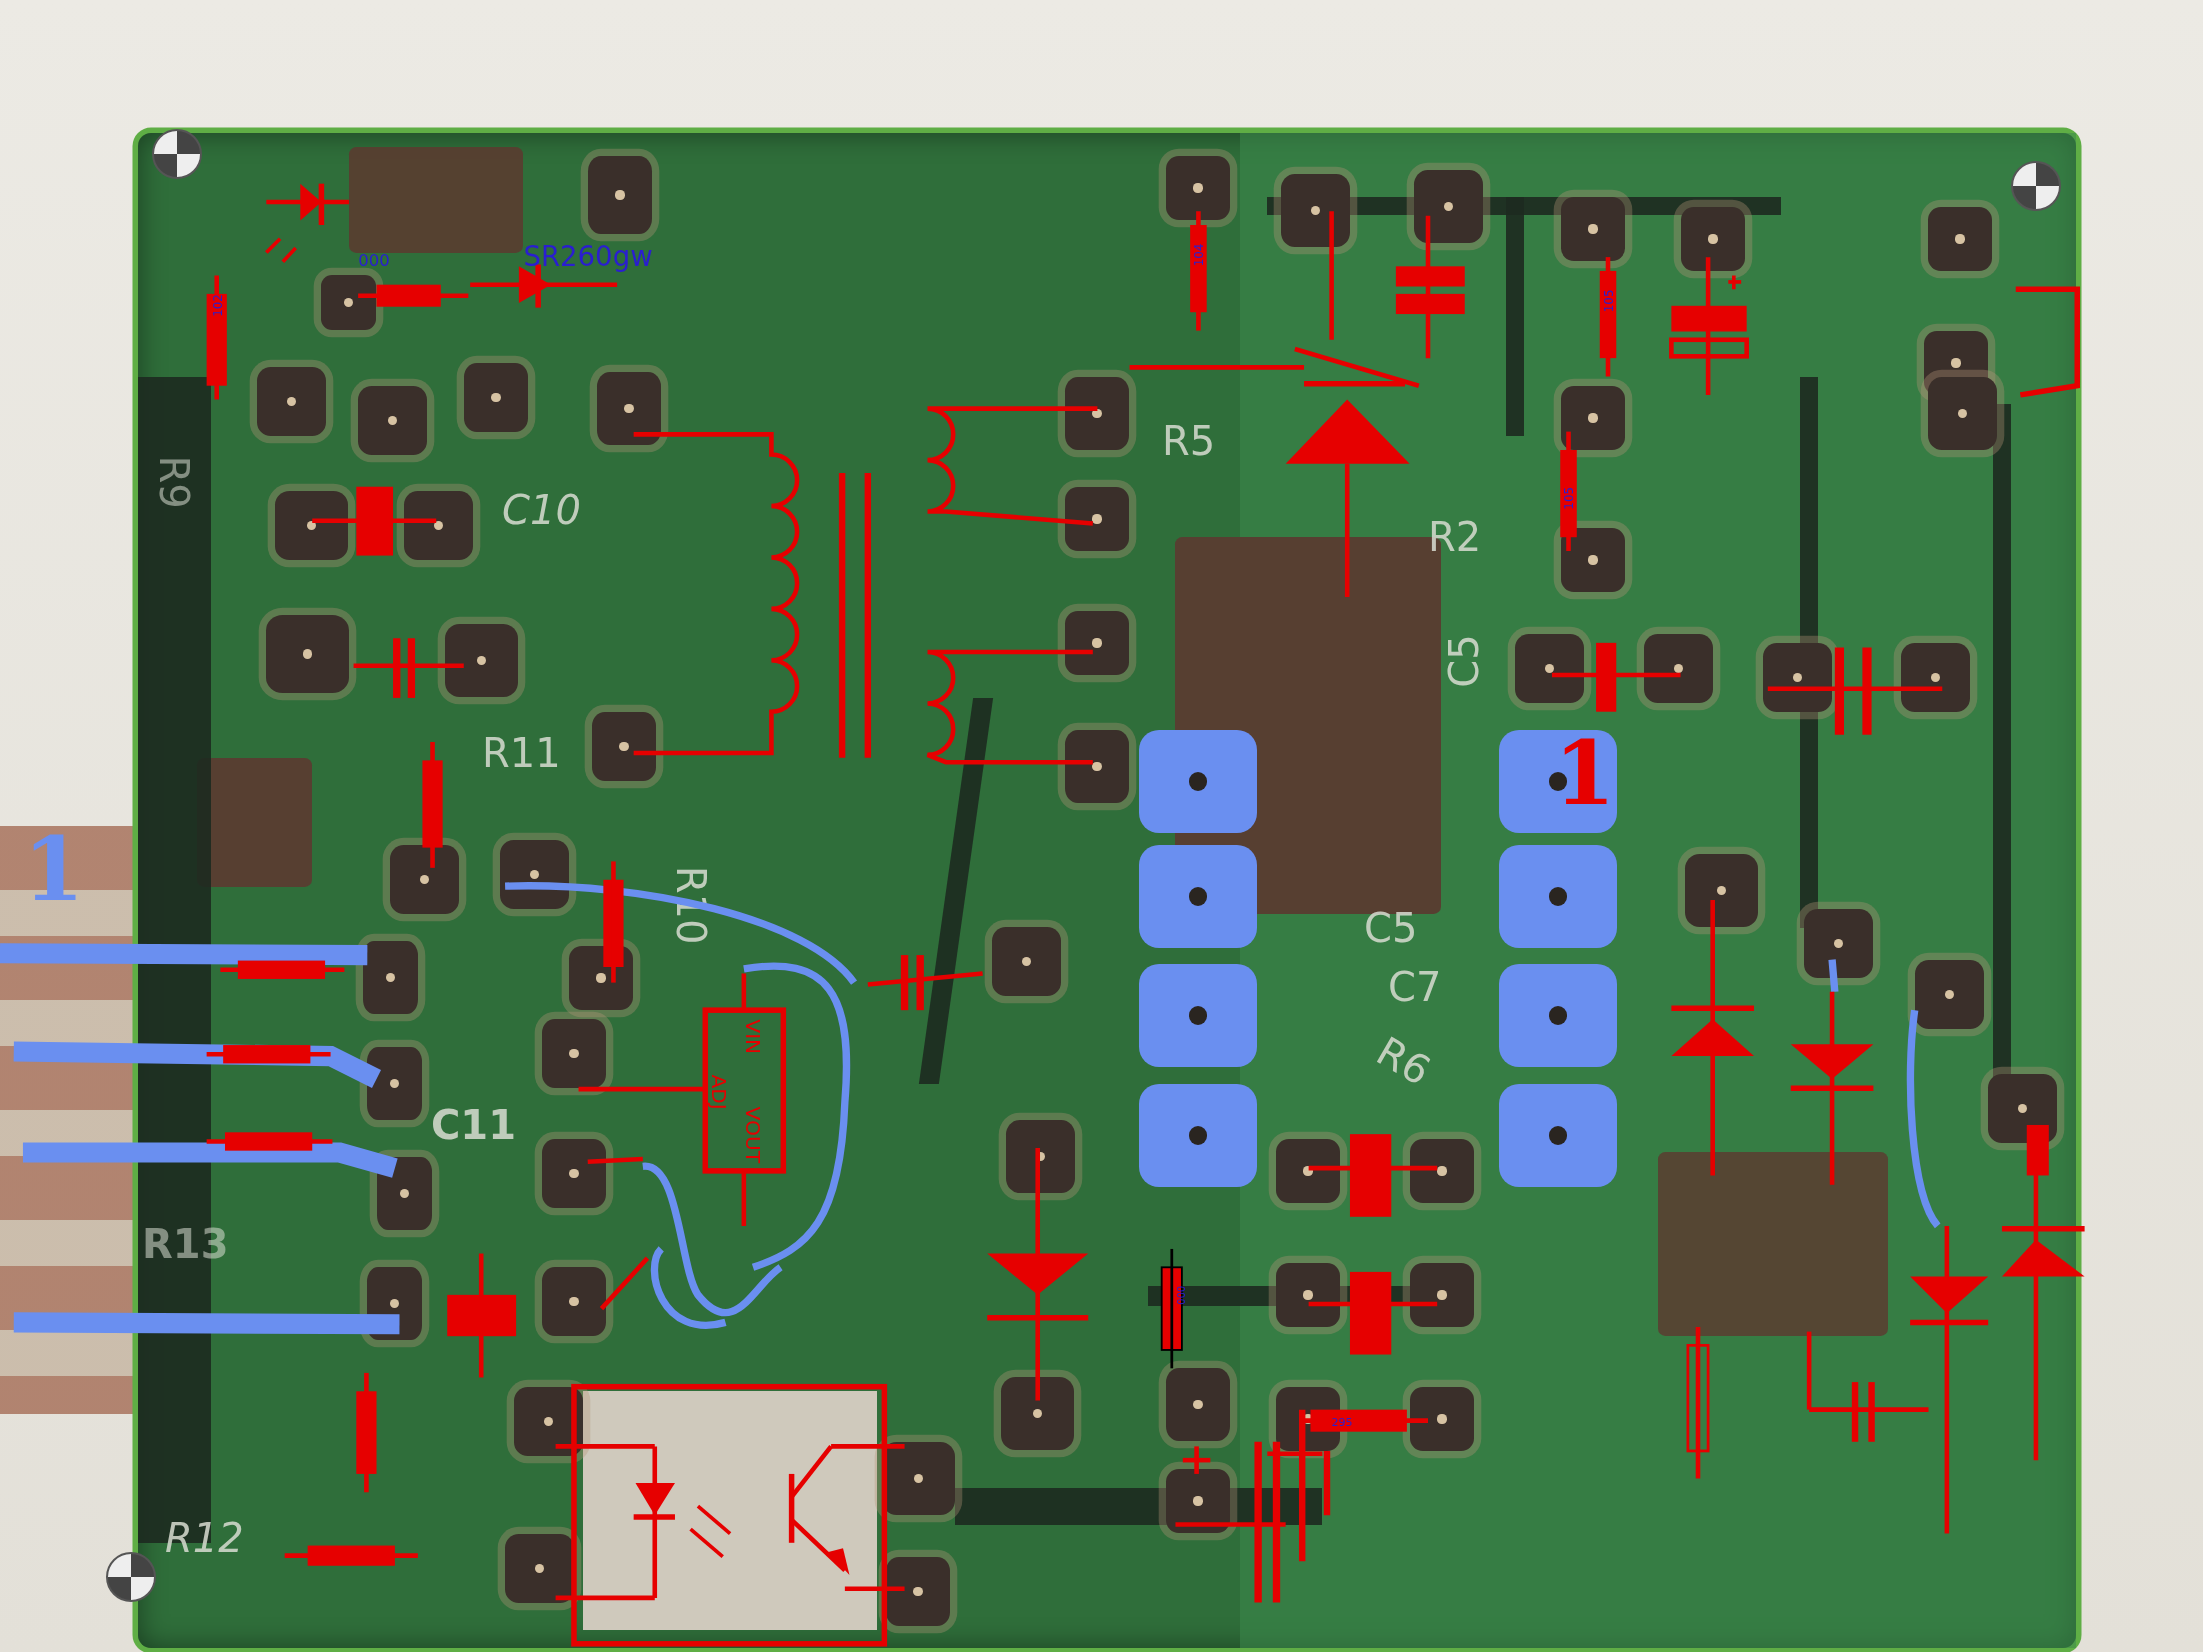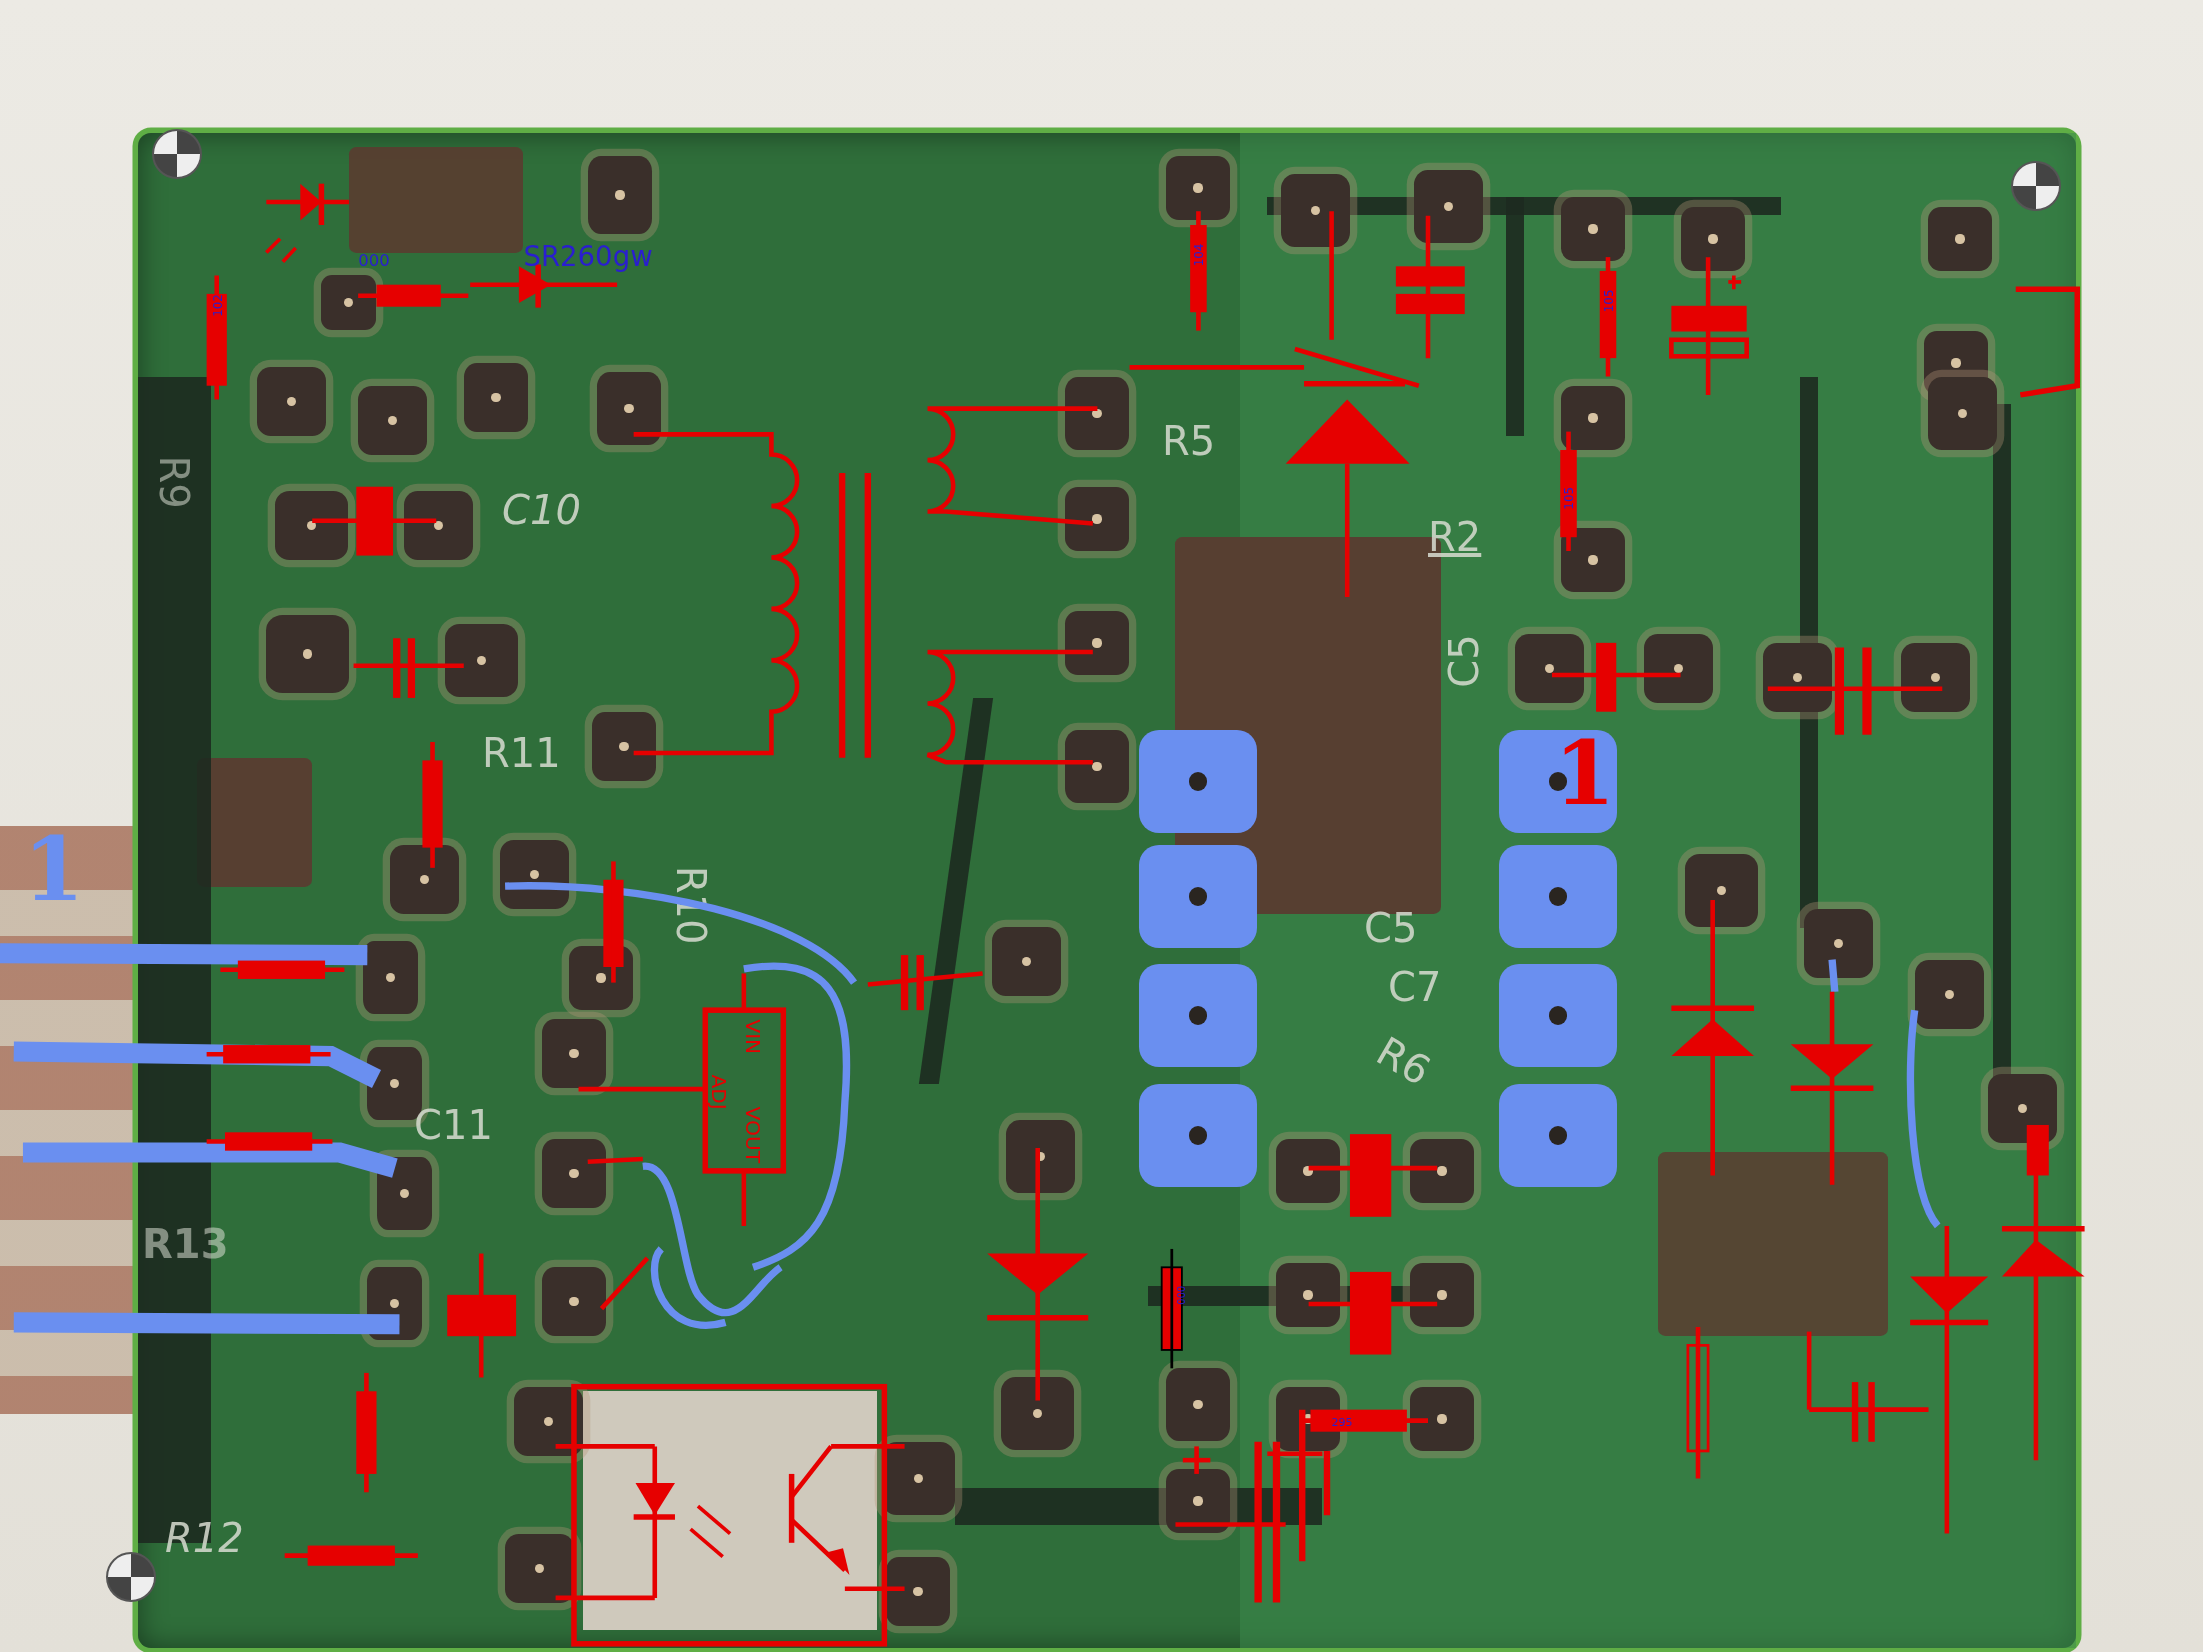--- a/index.html
+++ b/index.html
@@ -108,24 +108,24 @@
   <div class="pad" style="left:363px;top:941px;width:55px;height:73px;"></div>
   <div class="pad" style="left:367px;top:1047px;width:55px;height:73px;"></div>
   <div class="pad" style="left:377px;top:1157px;width:55px;height:73px;"></div>
   <div class="pad" style="left:367px;top:1267px;width:55px;height:73px;"></div>
   <div class="pad" style="left:882px;top:1442px;width:73px;height:73px;"></div>
   <div class="pad" style="left:886px;top:1557px;width:64px;height:69px;"></div>
 
   <div class="silk" style="left:502px;top:487px;font-style:italic;">C10</div>
   <div class="silk" style="left:482px;top:730px;">R11</div>
   <div class="silk" style="left:652px;top:882px;transform:rotate(90deg);">R10</div>
-  <div class="silk" style="left:414px;top:1102px;">C11</div>
+  <div class="silk" style="left:431px;top:1102px;font-weight:bold;">C11</div>
   <div class="silk" style="left:165px;top:1515px;font-style:italic;">R12</div>
   <div class="silk" style="left:1162px;top:418px;">R5</div>
-  <div class="silk" style="left:1428px;top:514px;text-decoration:underline;">R2</div>
+  <div class="silk" style="left:1428px;top:514px;">R2</div>
   <div class="silk" style="left:1437px;top:638px;transform:rotate(-90deg);">C5</div>
   <div class="silk" style="left:1364px;top:905px;">C5</div>
   <div class="silk" style="left:1364px;top:964px;margin-left:24px;">C7</div>
   <div class="silk" style="left:1377px;top:1038px;transform:rotate(30deg);">R6</div>
   <div class="silk" style="left:147px;top:459px;transform:rotate(90deg);opacity:.55;">R9</div>
   <div class="silk" style="left:142px;top:1221px;opacity:.55;font-weight:bold;">R13</div>
 
   <div>
     <div class="ic-pad" style="left:1139px;top:730px;"></div>
     <div class="ic-pad" style="left:1139px;top:845px;"></div>

